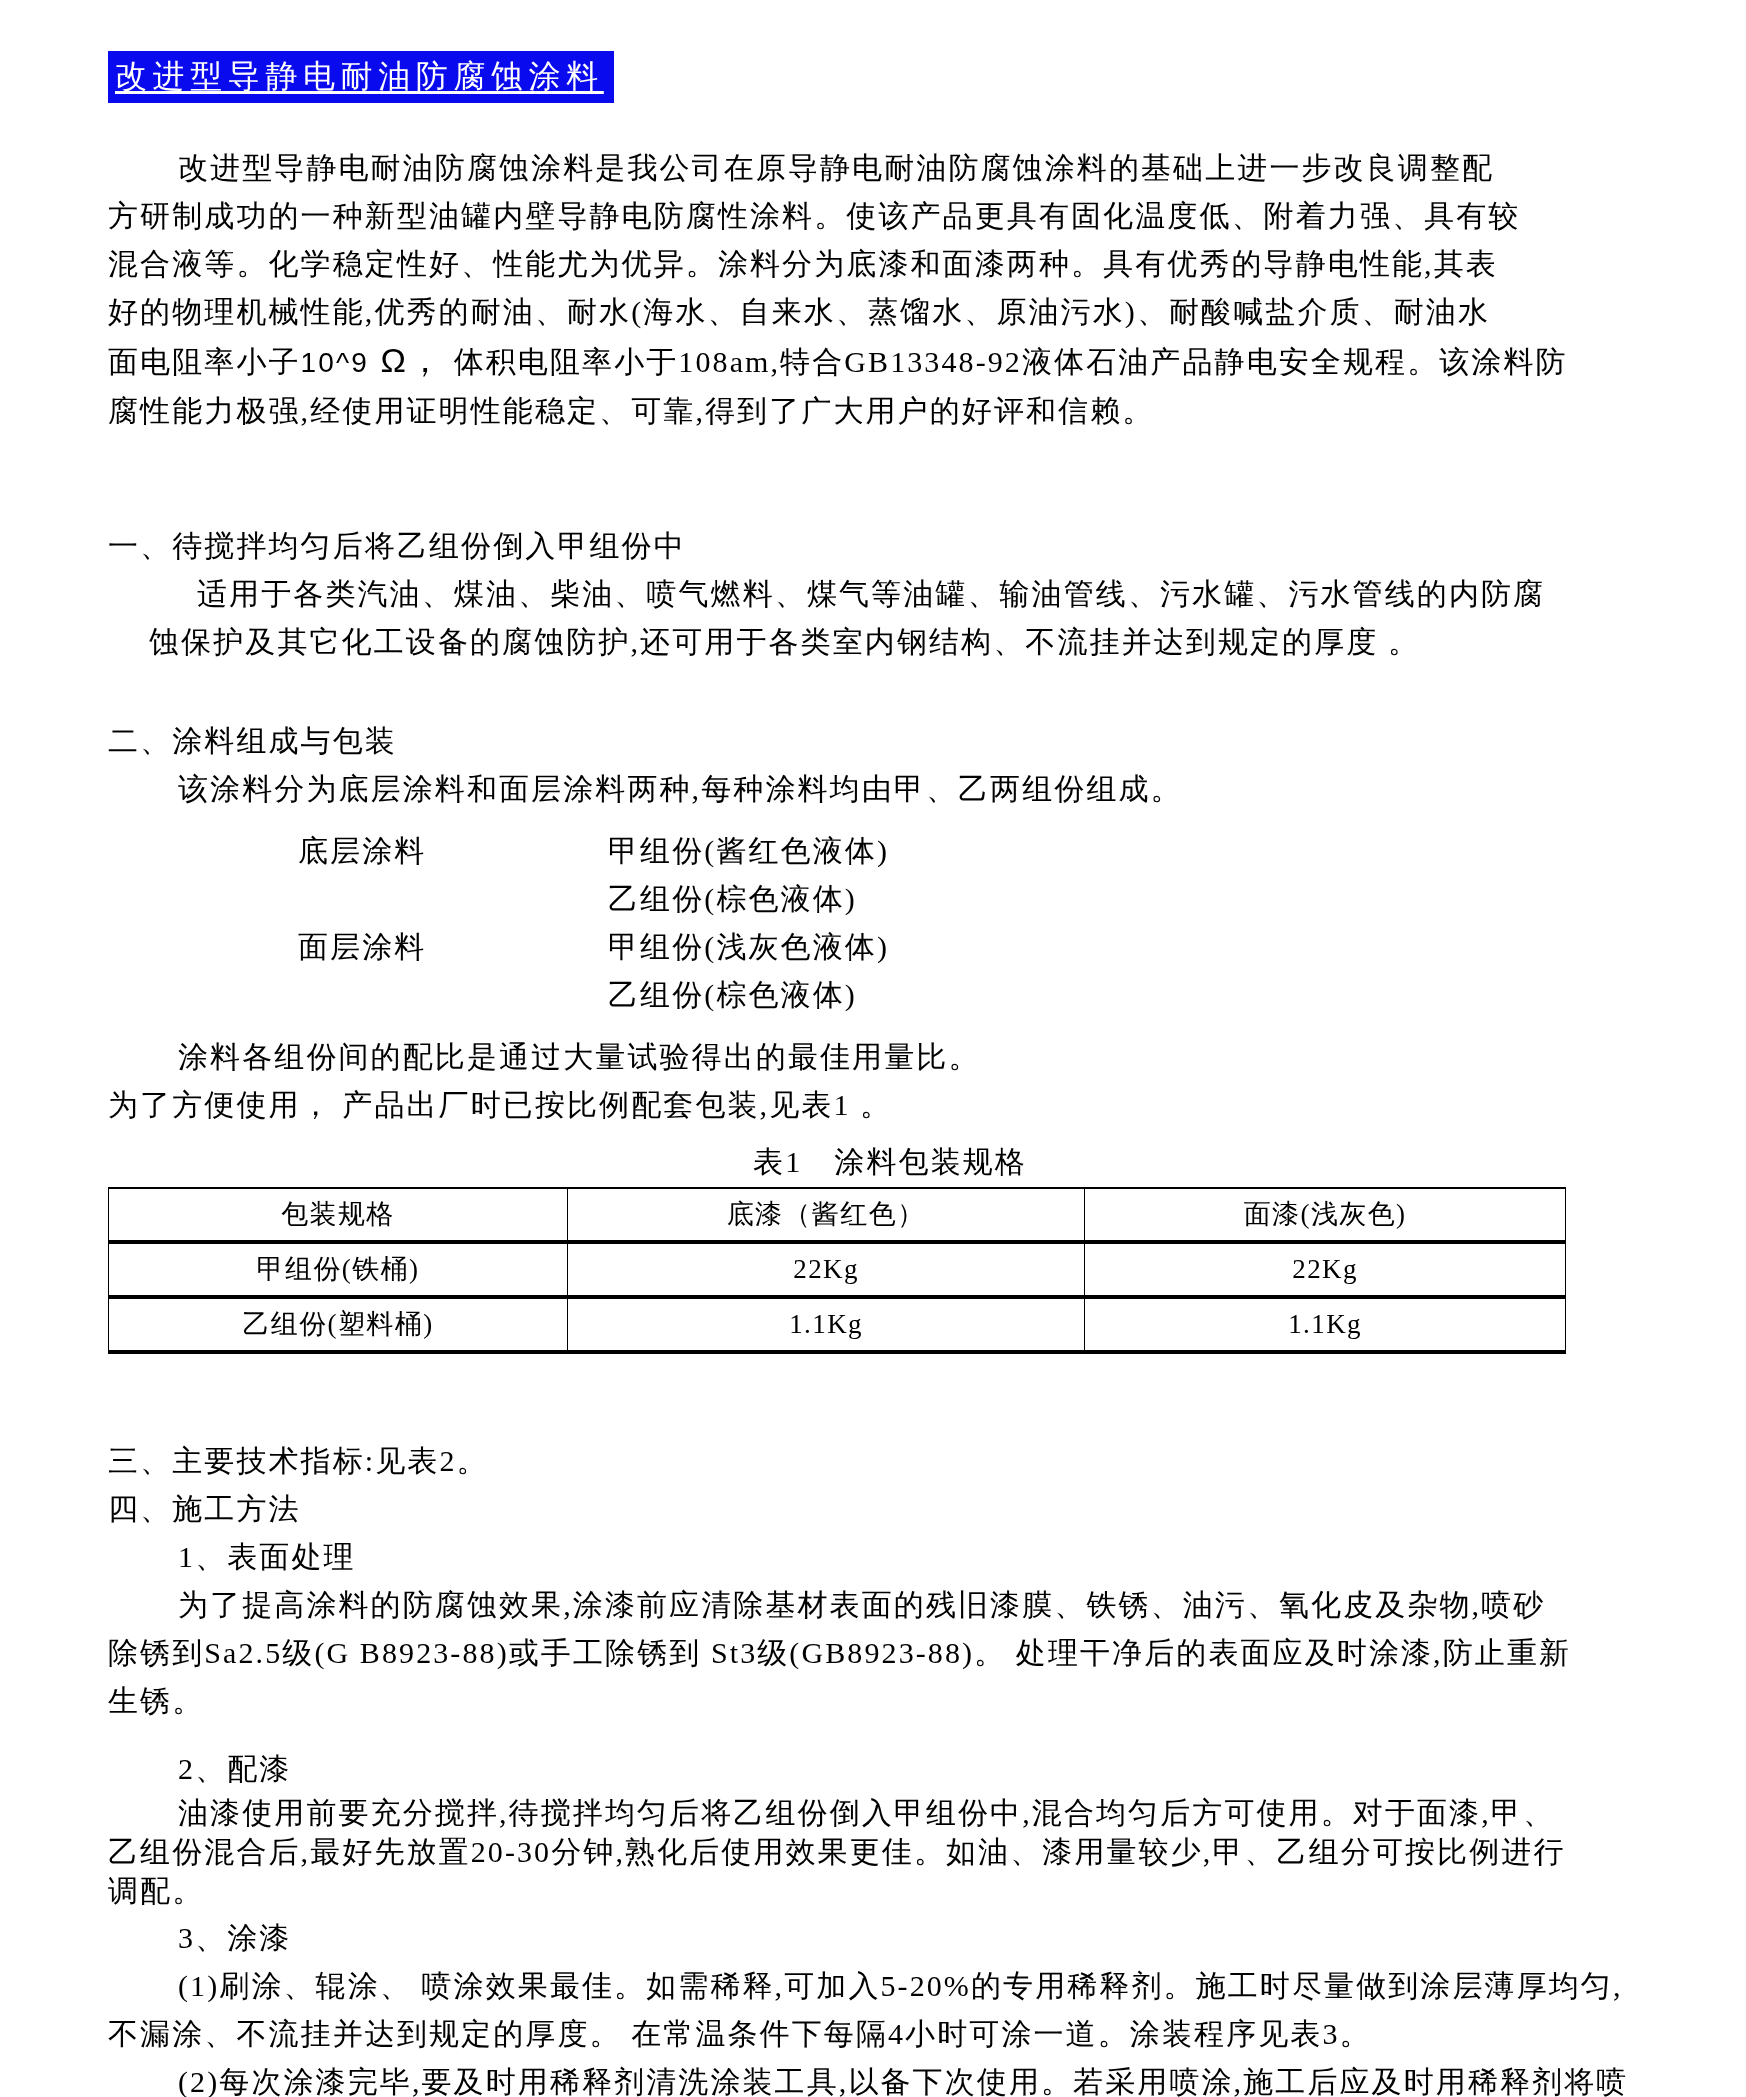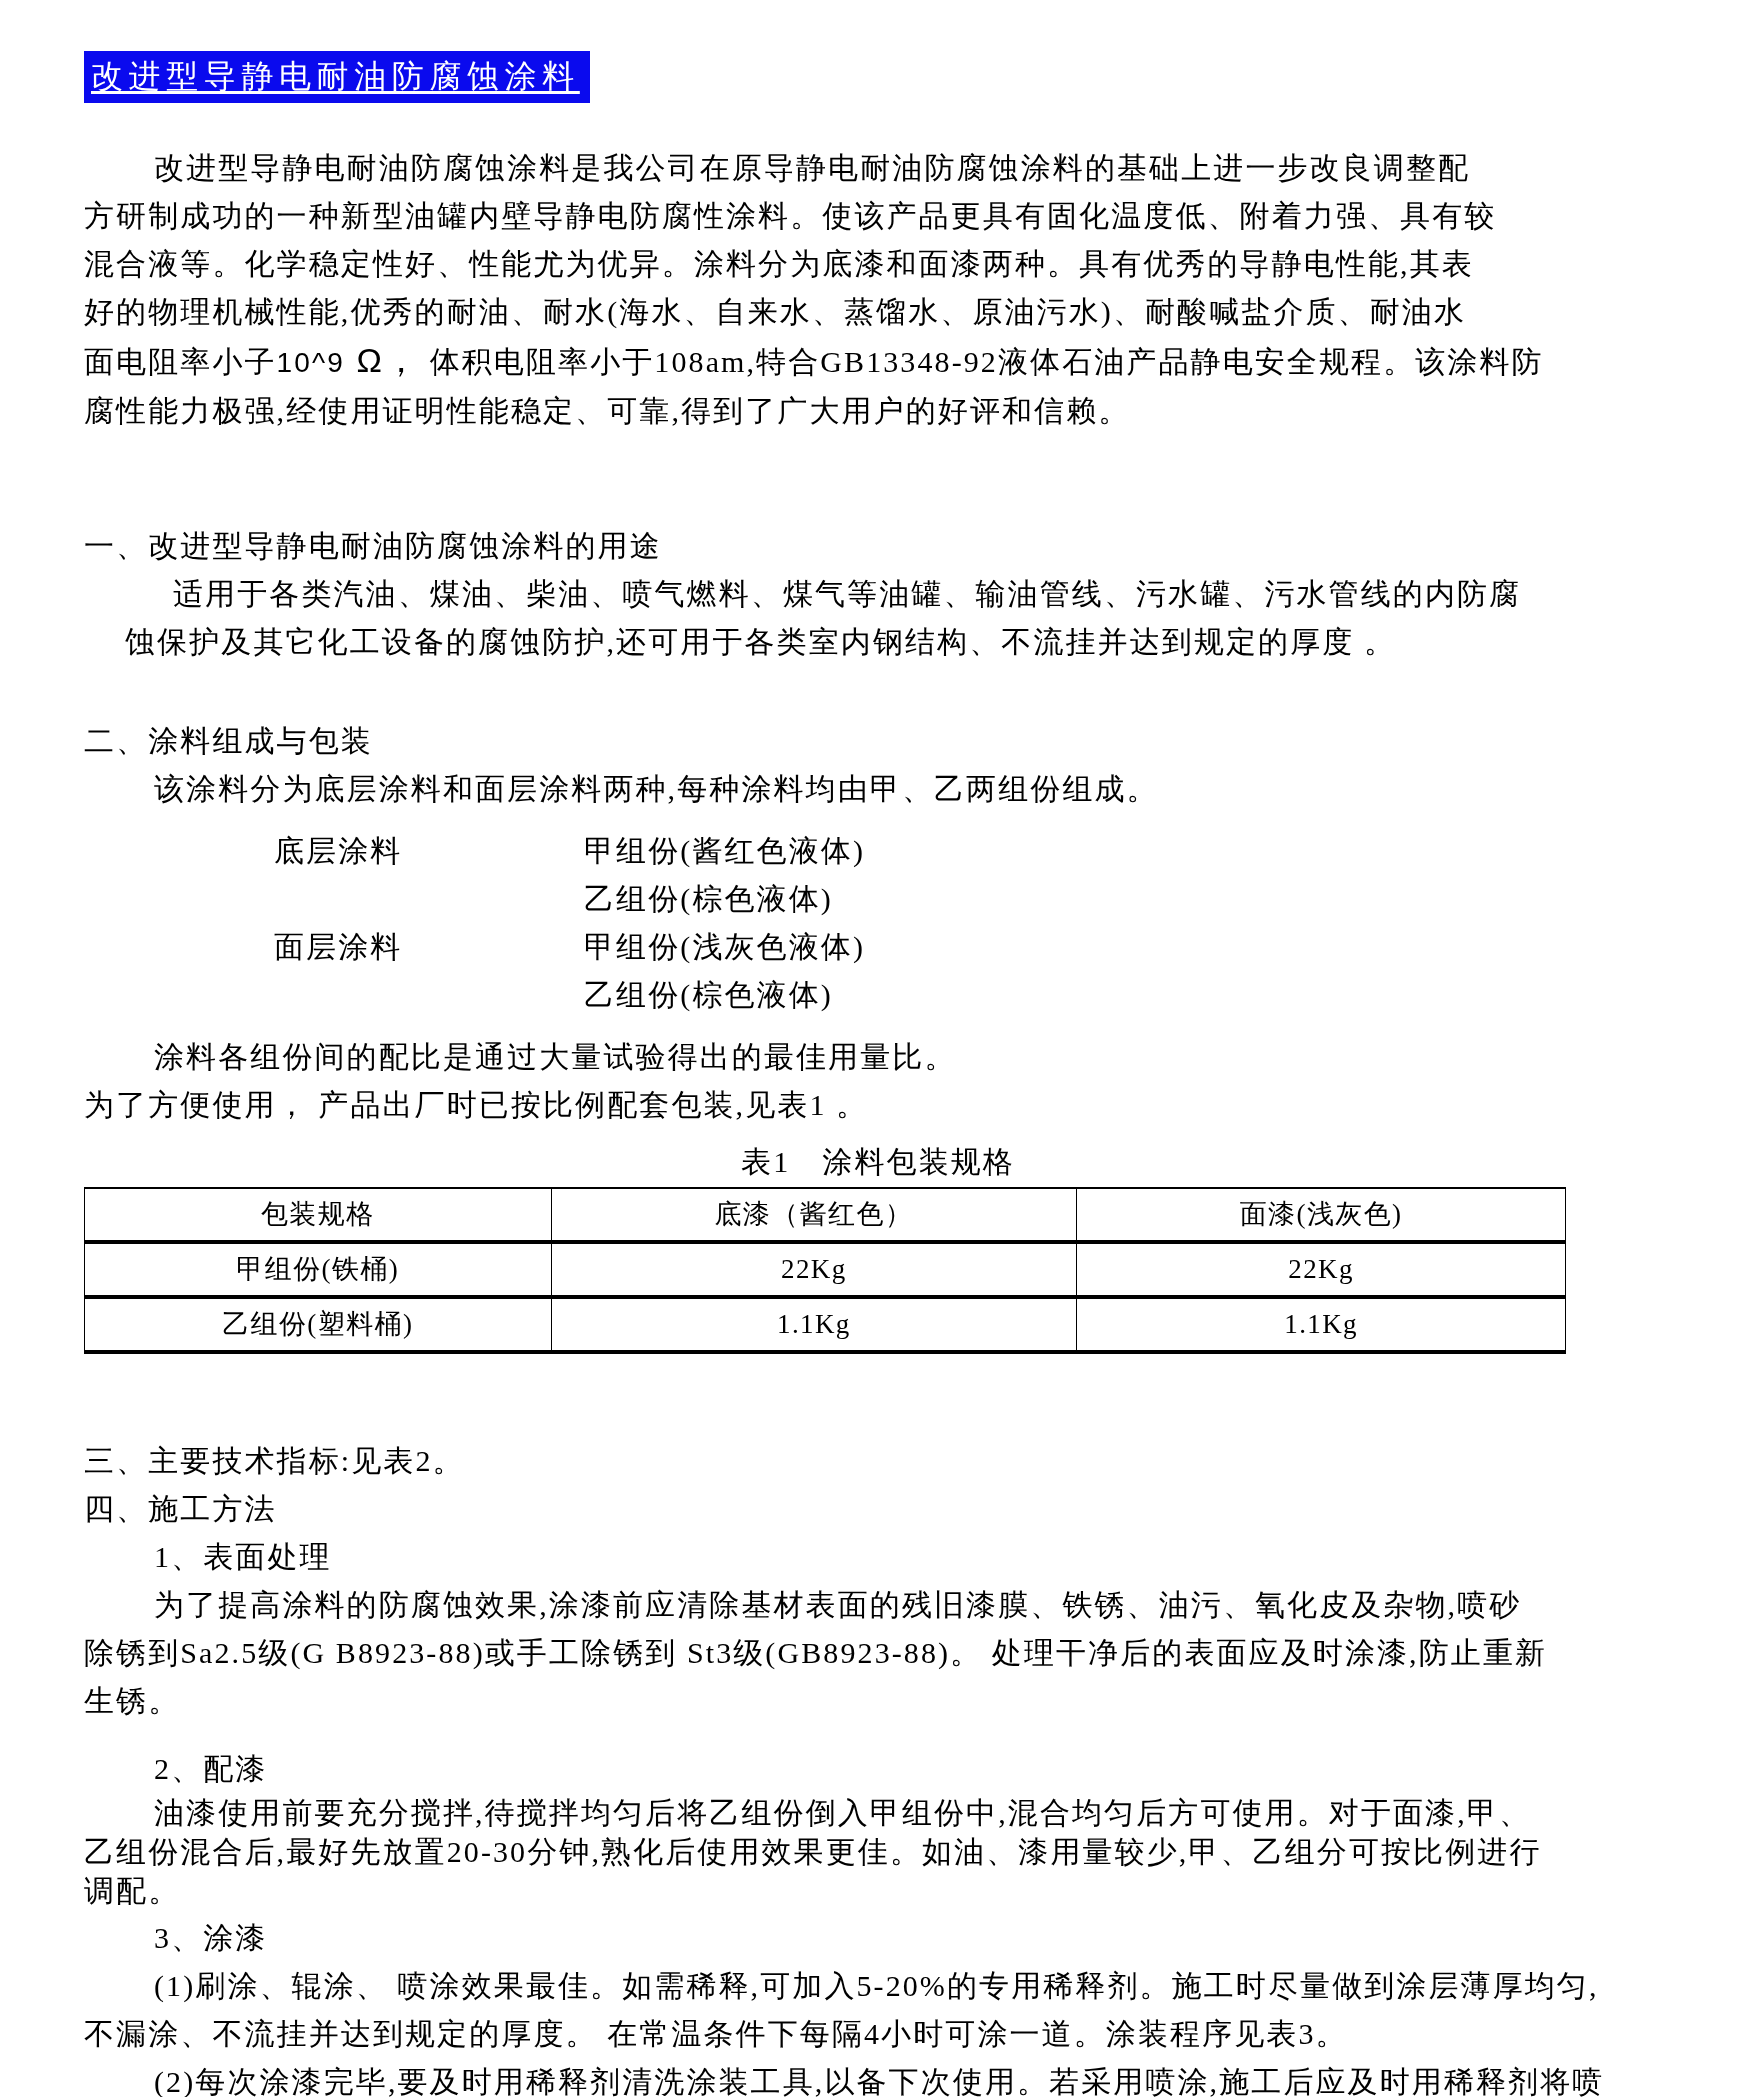--- a/index.html
+++ b/index.html
@@ -4,21 +4,21 @@
 <style>
   html,body { margin:0; padding:0; background:#e8e8e8; }
   .page {
     position:relative;
     width:1746px;
     height:2097px;
     background:#ffffff;
     color:#000000;
     font-family:"Liberation Serif","DejaVu Serif",serif;
     box-sizing:border-box;
-    padding:51px 180px 0 84px;
+    padding:51px 180px 0 108px;
     overflow:hidden;
     margin:0 auto;
   }
   .line {
     font-size:30px;
     line-height:48px;
     letter-spacing:2.1px;
     white-space:nowrap;
   }
   .ind1 { padding-left:41px; }
@@ -98,21 +98,21 @@
 
   <div class="intro">
     <div class="line ind2">改进型导静电耐油防腐蚀涂料是我公司在原导静电耐油防腐蚀涂料的基础上进一步改良调整配</div>
     <div class="line">方研制成功的一种新型油罐内壁导静电防腐性涂料。使该产品更具有固化温度低、附着力强、具有较</div>
     <div class="line">混合液等。化学稳定性好、性能尤为优异。涂料分为底漆和面漆两种。具有优秀的导静电性能,其表</div>
     <div class="line">好的物理机械性能,优秀的耐油、耐水(海水、自来水、蒸馏水、原油污水)、耐酸喊盐介质、耐油水</div>
     <div class="line"><span>面电阻率小子</span><span class="sans">10^9</span><span class="omega"> Ω，</span><span> 体积电阻率小于108am,特合GB13348-92液体石油产品静电安全规程。该涂料防</span></div>
     <div class="line">腐性能力极强,经使用证明性能稳定、可靠,得到了广大用户的好评和信赖。</div>
   </div>
 
-  <div class="line h1">一、改进型导静电耐油防腐蚀涂料的用途</div>
+  <div class="line h1">一、待搅拌均匀后将乙组份倒入甲组份中</div>
   <div class="line ind3">适用于各类汽油、煤油、柴油、喷气燃料、煤气等油罐、输油管线、污水罐、污水管线的内防腐</div>
   <div class="line ind1">蚀保护及其它化工设备的腐蚀防护,还可用于各类室内钢结构、不流挂并达到规定的厚度 。</div>
 
   <div class="line h2">二、涂料组成与包装</div>
   <div class="line ind2">该涂料分为底层涂料和面层涂料两种,每种涂料均由甲、乙两组份组成。</div>
 
   <div class="components">
     <div class="comp-row">
       <span class="comp-label">底层涂料</span>
       <span class="comp-value">甲组份(酱红色液体)</span>

